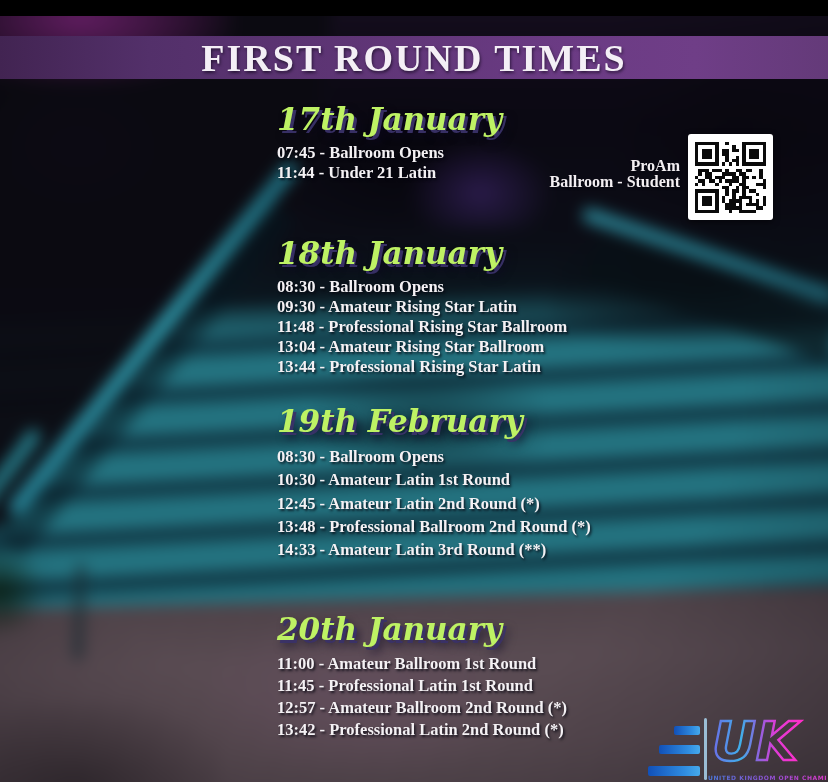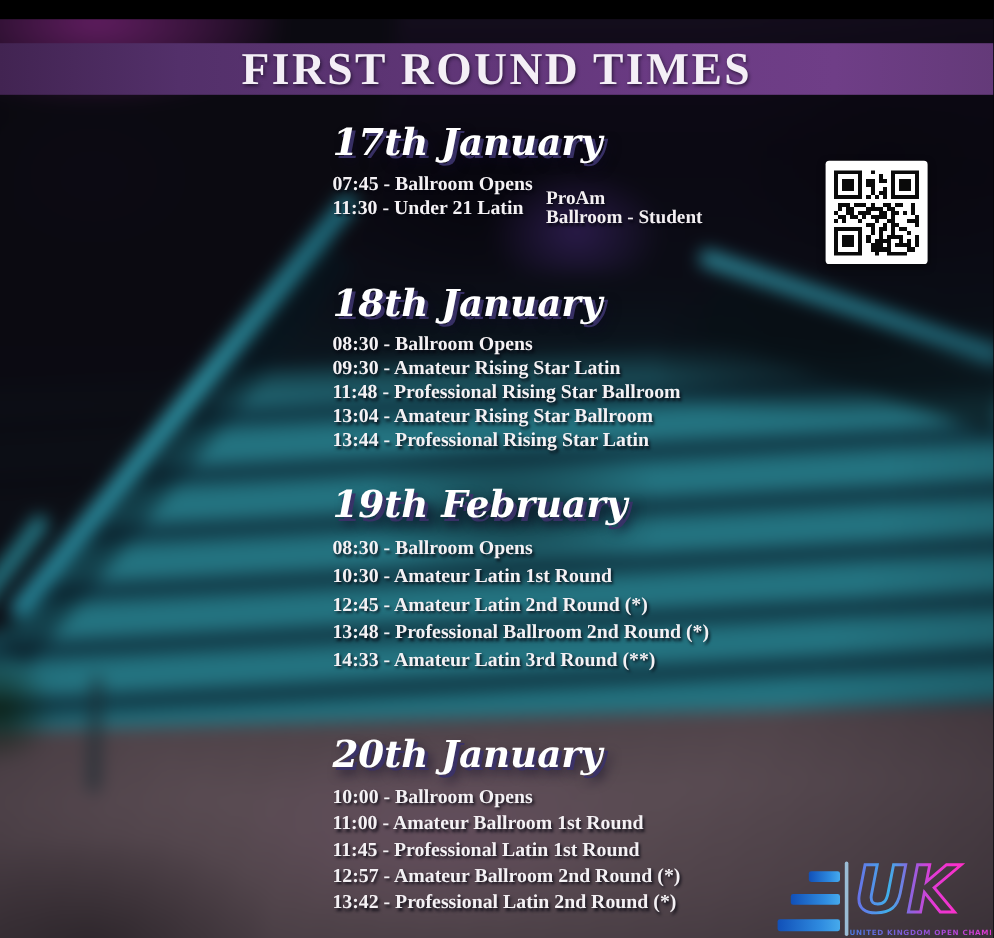--- a/index.html
+++ b/index.html
@@ -37,31 +37,31 @@
   .pole{left:97px;top:556px;width:8px;height:92px;background:rgba(26,44,50,.85);transform:rotate(2deg);}
   .rail-corner{left:-36px;top:468px;width:120px;height:13px;transform:rotate(127deg);background:#27818f;border-radius:5px;}
   .vignette{inset:0;background:radial-gradient(ellipse at 45% 42%,transparent 55%,rgba(5,4,10,.38) 100%);}
   
   .fg{position:absolute;inset:0;z-index:1;}
   .banner{position:absolute;left:0;top:20px;width:828px;height:43px;
     background:linear-gradient(90deg,#422452 0%,#53306a 18%,#5e3575 42%,#6b3b84 68%,#6f3e87 84%,#643a79 100%);
     display:flex;align-items:center;justify-content:center;}
   .banner-title{color:#f4eff6;font-weight:bold;font-size:38px;letter-spacing:2px;
     text-shadow:1px 2px 3px rgba(10,5,20,.6);white-space:nowrap;}
-  .proam{position:absolute;left:455px;top:142px;width:225px;
+  .proam{position:absolute;left:455px;top:142px;width:225px;text-align:right;
     color:#f3eff2;font-weight:bold;font-size:16px;line-height:16px;
     text-shadow:1px 2px 2px rgba(5,5,15,.8);}
   .qr-box{position:absolute;left:688px;top:118px;width:85px;height:86px;background:#fff;
     border-radius:3px;display:flex;align-items:center;justify-content:center;
     box-shadow:0 2px 6px rgba(0,0,0,.5);}
   .qr-box svg{width:71px;height:71px;shape-rendering:crispEdges;}
   .section{position:absolute;left:277px;}
   .sec-1{top:84px;}  .sec-2{top:218px;}  .sec-3{top:386px;}  .sec-4{top:594px;}
   .sec-heading{font-family:"DejaVu Serif",serif;font-style:italic;font-weight:bold;
-    font-size:31px;line-height:38px;color:#ffffff;white-space:nowrap;
+    font-size:31px;line-height:38px;color:#bef264;white-space:nowrap;
     text-shadow:3px 3px 0 rgba(58,49,104,.95),5px 6px 9px rgba(12,8,34,.65);}
   .sec-items{margin-top:5px;}
   .item{color:#f4f1f4;font-weight:bold;font-size:16.5px;white-space:nowrap;
     text-shadow:1.5px 2px 2.5px rgba(5,5,15,.8);}
   .sec-1 .item,.sec-2 .item{line-height:20px;}
   .sec-3 .item{line-height:23.3px;}
   .sec-4 .item{line-height:22px;}
   
   .uk-logo{position:absolute;left:640px;top:698px;width:185px;height:78px;}
   .logo-bars{position:absolute;left:5px;top:12px;width:55px;height:52px;}
@@ -252,21 +252,21 @@
             <path fill-rule="evenodd" d="M0,14h7v7h-7z M1,15v5h5v-5z"></path>
             <rect x="2" y="16" width="3" height="3"></rect>
           </g>
         </svg>
     </div>
 
     <div class="section sec-1">
       <div class="sec-heading">17th January</div>
       <div class="sec-items">
         <div class="item">07:45 - Ballroom Opens</div>
-        <div class="item">11:30 - Under 21 Latin</div>
+        <div class="item">11:44 - Under 21 Latin</div>
       </div>
     </div>
 
     <div class="section sec-2">
       <div class="sec-heading">18th January</div>
       <div class="sec-items">
         <div class="item">08:30 - Ballroom Opens</div>
         <div class="item">09:30 - Amateur Rising Star Latin</div>
         <div class="item">11:48 - Professional Rising Star Ballroom</div>
         <div class="item">13:04 - Amateur Rising Star Ballroom</div>
@@ -281,21 +281,20 @@
         <div class="item">10:30 - Amateur Latin 1st Round</div>
         <div class="item">12:45 - Amateur Latin 2nd Round (*)</div>
         <div class="item">13:48 - Professional Ballroom 2nd Round (*)</div>
         <div class="item">14:33 - Amateur Latin 3rd Round (**)</div>
       </div>
     </div>
 
     <div class="section sec-4">
       <div class="sec-heading">20th January</div>
       <div class="sec-items">
-        <div class="item">10:00 - Ballroom Opens</div>
         <div class="item">11:00 - Amateur Ballroom 1st Round</div>
         <div class="item">11:45 - Professional Latin 1st Round</div>
         <div class="item">12:57 - Amateur Ballroom 2nd Round (*)</div>
         <div class="item">13:42 - Professional Latin 2nd Round (*)</div>
       </div>
     </div>
 
     <div class="uk-logo">
       <div class="logo-bars">
         <div class="logo-bar bar-1"></div>

